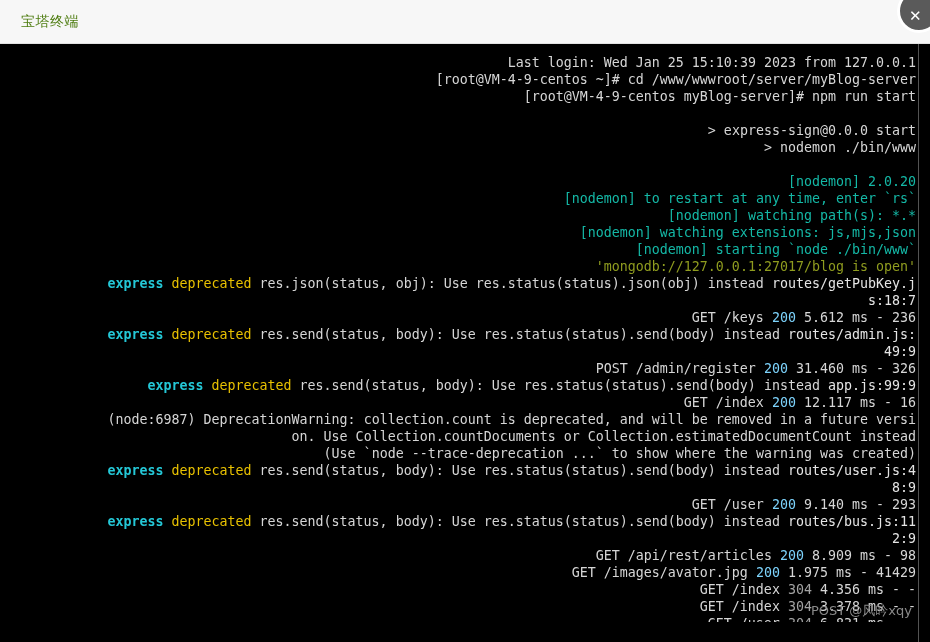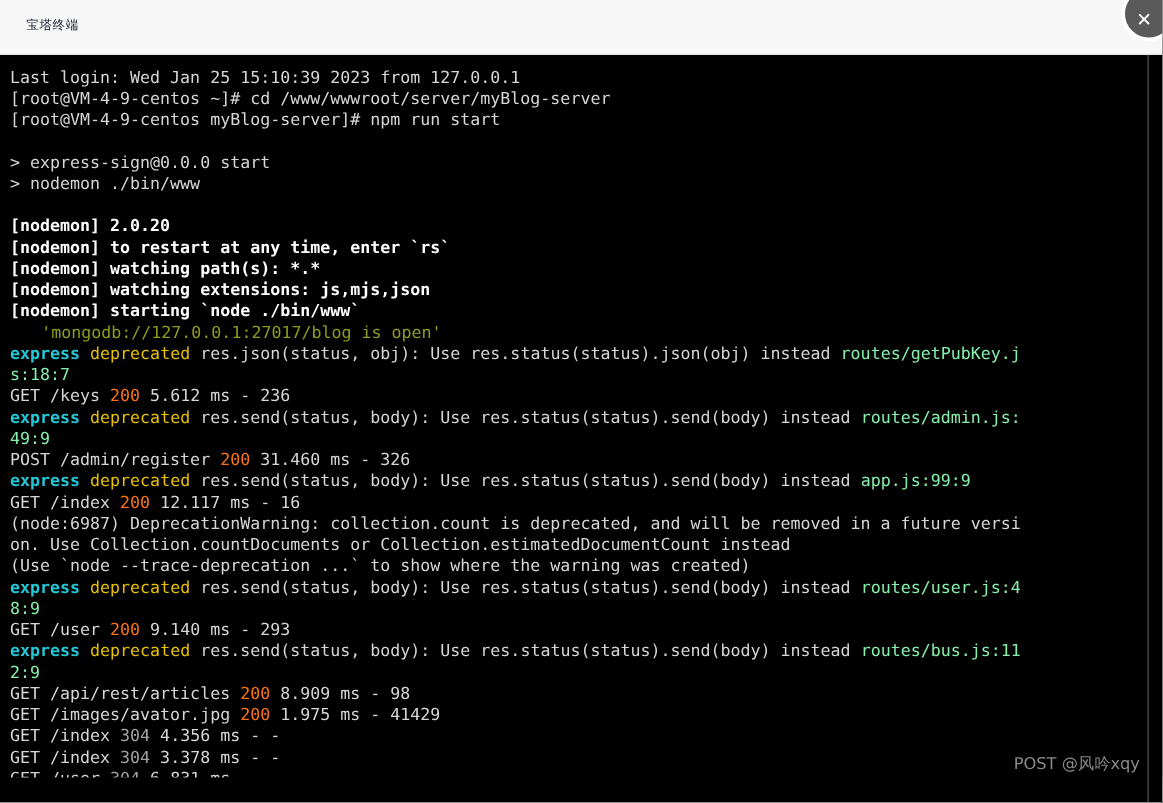--- a/index.html
+++ b/index.html
@@ -30,22 +30,22 @@
     width: 930px;
     height: 44px;
     background: #f7f7f7;
     border-bottom: 1px solid #e2e2e2;
     box-sizing: border-box;
   }
   #titlebar-text {
     position: absolute;
     left: 21px;
     top: 13px;
-    font-size: 10px;
-    color: #0f172a;
+    font-size: 14px;
+    color: #4d7c0f;
     font-family: "DejaVu Sans", "Liberation Sans", sans-serif;
     letter-spacing: 0.5px;
     white-space: nowrap;
   }
 
   
   #close-button {
     position: absolute;
     top: -11px;
     right: -11px;
@@ -71,45 +71,46 @@
 
   
   #terminal {
     position: absolute;
     top: 44px;
     left: 0;
     width: 930px;
     height: 578px;
     background: #000000;
     overflow: hidden;
+    text-align: right;
   }
   #term-lines {
     position: absolute;
     top: 10px;
     left: 8px;
     width: 908px;
     font-family: "DejaVu Sans Mono", "Liberation Mono", monospace;
     font-size: 13.3px;
     line-height: 17px;
     color: #cfcfcf;
     white-space: pre;
     letter-spacing: 0px;
   }
   .ln { height: 17px; }
   .ln.blank { height: 17px; }
 
   
   .c-white   { color: #d6d6d6; }
-  .c-green   { color: #f97316; }
+  .c-green   { color: #7dd3fc; }
   .c-cyan    { color: #a3a3a3; }
   .c-cyanb   { color: #24c7d6; font-weight: bold; }
-  .c-yellow  { color: #ffffff; font-weight: bold; }
+  .c-yellow  { color: #14b8a6; }
   .c-gold    { color: #e8c100; font-weight: normal; }
   .c-olive   { color: #8f9c1f; margin-left: 25px; }
-  .c-lightblue { color: #86efac; }
+  .c-lightblue { color: #e5e5e5; }
 
   
   #scroll-track {
     position: absolute;
     top: 44px;
     right: 11px;
     width: 1px;
     height: 598px;
     background: #6f6f6f;
     opacity: .75;

